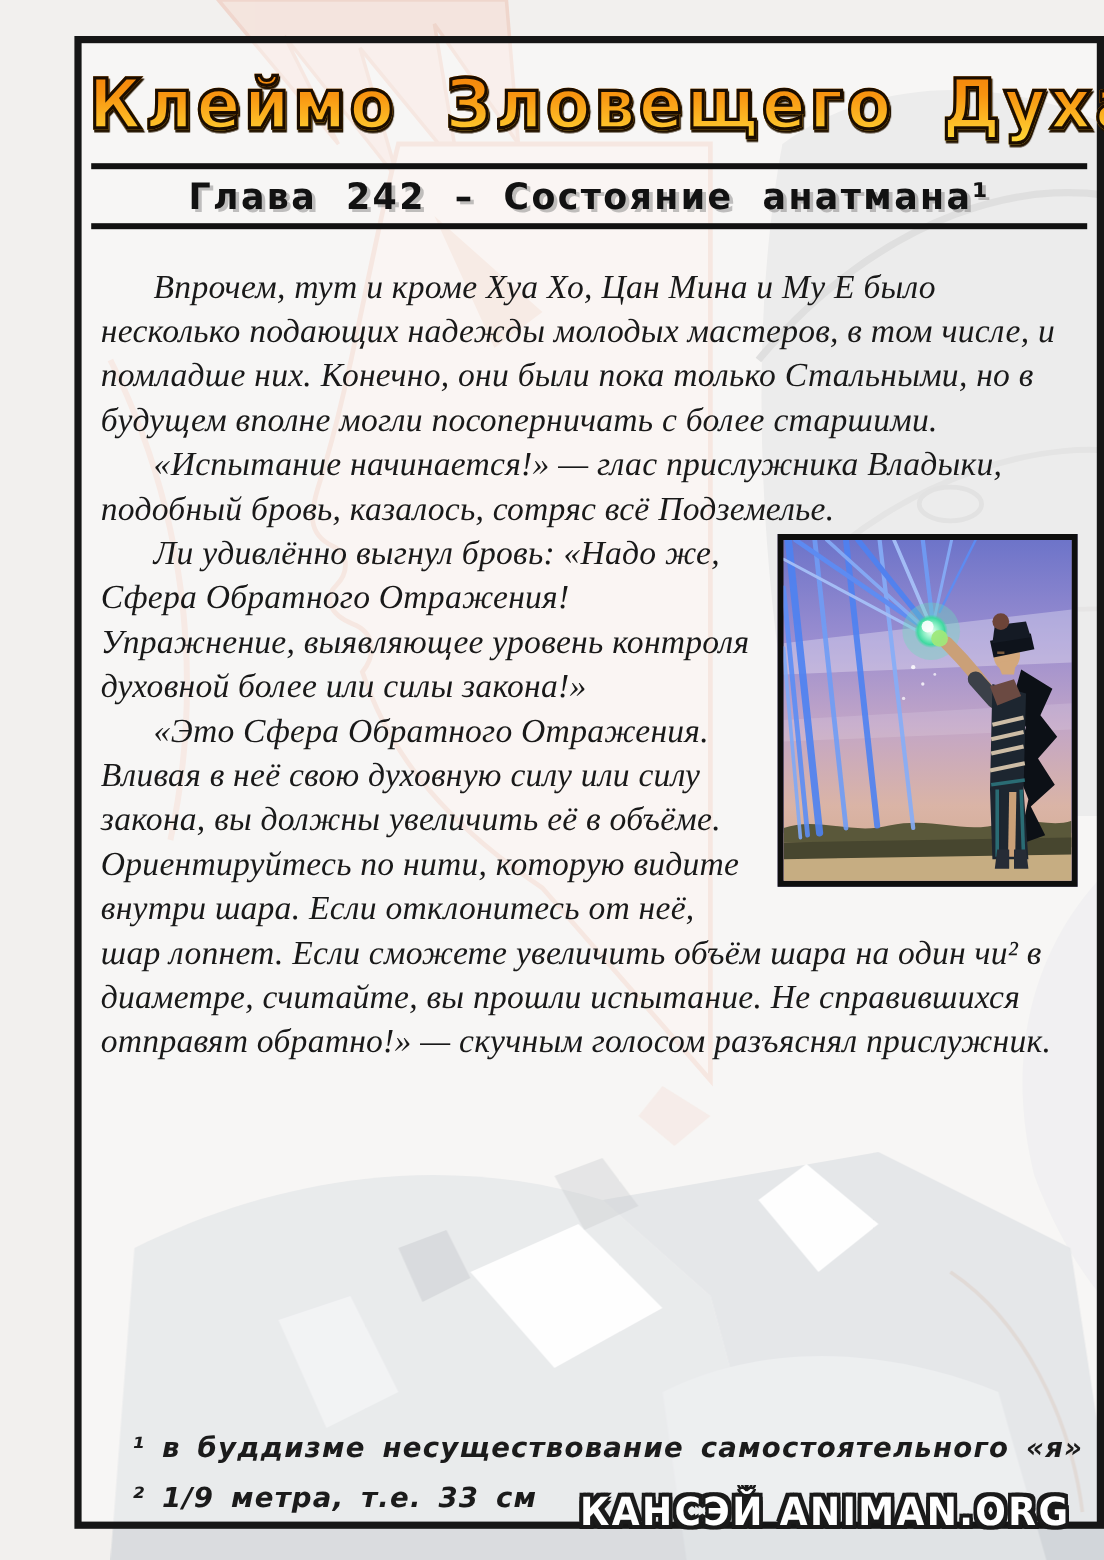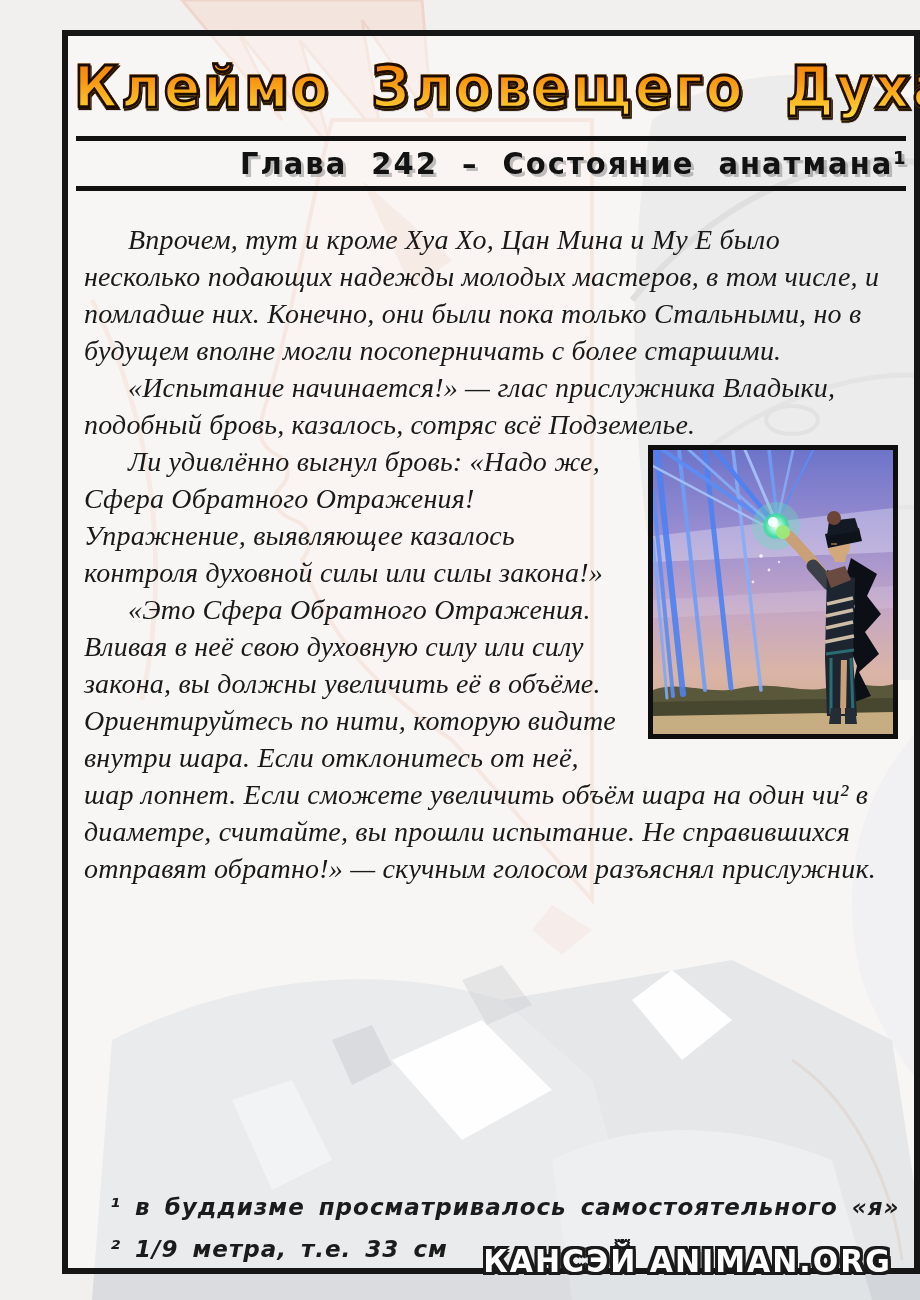--- a/index.html
+++ b/index.html
@@ -27,21 +27,21 @@
     font-weight:800;font-size:54px;line-height:84px;
     letter-spacing:3px;word-spacing:18px;white-space:nowrap;
     background:linear-gradient(180deg,#ed7405 0%,#f89410 40%,#ffd635 82%,#ffe96a 100%);
     -webkit-background-clip:text;background-clip:text;color:transparent;
     -webkit-text-stroke:2.6px #1b0d00;
     filter:drop-shadow(1px 2px 0 #241400);
     transform:scaleY(1.06);
   }
   
   .rule{height:5px;background:#111;border:0;margin:0 2px;}
-  .chapter-wrap{text-align:right;padding:7px 0 6px 0;}
+  .chapter-wrap{text-align:center;padding:7px 0 6px 0;}
   .chapter-heading{
     display:inline-block;
     font-family:"DejaVu Sans", sans-serif;
     font-weight:800;font-size:29px;line-height:32px;
     letter-spacing:2px;word-spacing:12px;color:#121212;
     text-shadow:3px 2px 0 rgba(120,120,120,0.45);
     transform:scaleY(1.05);
     white-space:nowrap;
   }
   
@@ -231,28 +231,28 @@
               <path d="M24,26 L58,20 L61,33 L27,40 Z" fill="#0e131b"></path>
               <path d="M28,13 L54,10 L58,23 L26,28 Z" fill="#141a24"></path>
 
               <circle cx="33" cy="10" r="7" fill="#6d4438"></circle>
 
               <path d="M30,36 L36,36" stroke="#7a5a3c" stroke-width="2"></path>
             </g>
           </svg>
         </div>
 
-        <p>Ли удивлённо выгнул бровь: «Надо же, Сфера Обратного Отражения! Упражнение, выявляющее казалось контроля духовной силы или силы закона!»</p>
+        <p>Ли удивлённо выгнул бровь: «Надо же, Сфера Обратного Отражения! Упражнение, выявляющее уровень контроля духовной более или силы закона!»</p>
         <p>«Это Сфера Обратного Отражения. Вливая в неё свою духовную силу или силу закона, вы должны увеличить её в объёме. Ориентируйтесь по нити, которую видите внутри шара. Если отклонитесь от неё, шар лопнет. Если сможете увеличить объём шара на один чи² в диаметре, считайте, вы прошли испытание. Не справившихся отправят обратно!» — скучным голосом разъяснял прислужник.</p>
         <div class="clear"></div>
       </div>
 
     </div>
   </div>
 
   <div class="footnotes">
-    <div>¹ в буддизме просматривалось самостоятельного «я»</div>
+    <div>¹ в буддизме несуществование самостоятельного «я»</div>
     <div>² 1/9 метра, т.е. 33 см</div>
   </div>
 
   <div class="watermark">КАНСЭЙ ANIMAN.ORG</div>
 
 </div>
 
 </body></html>

